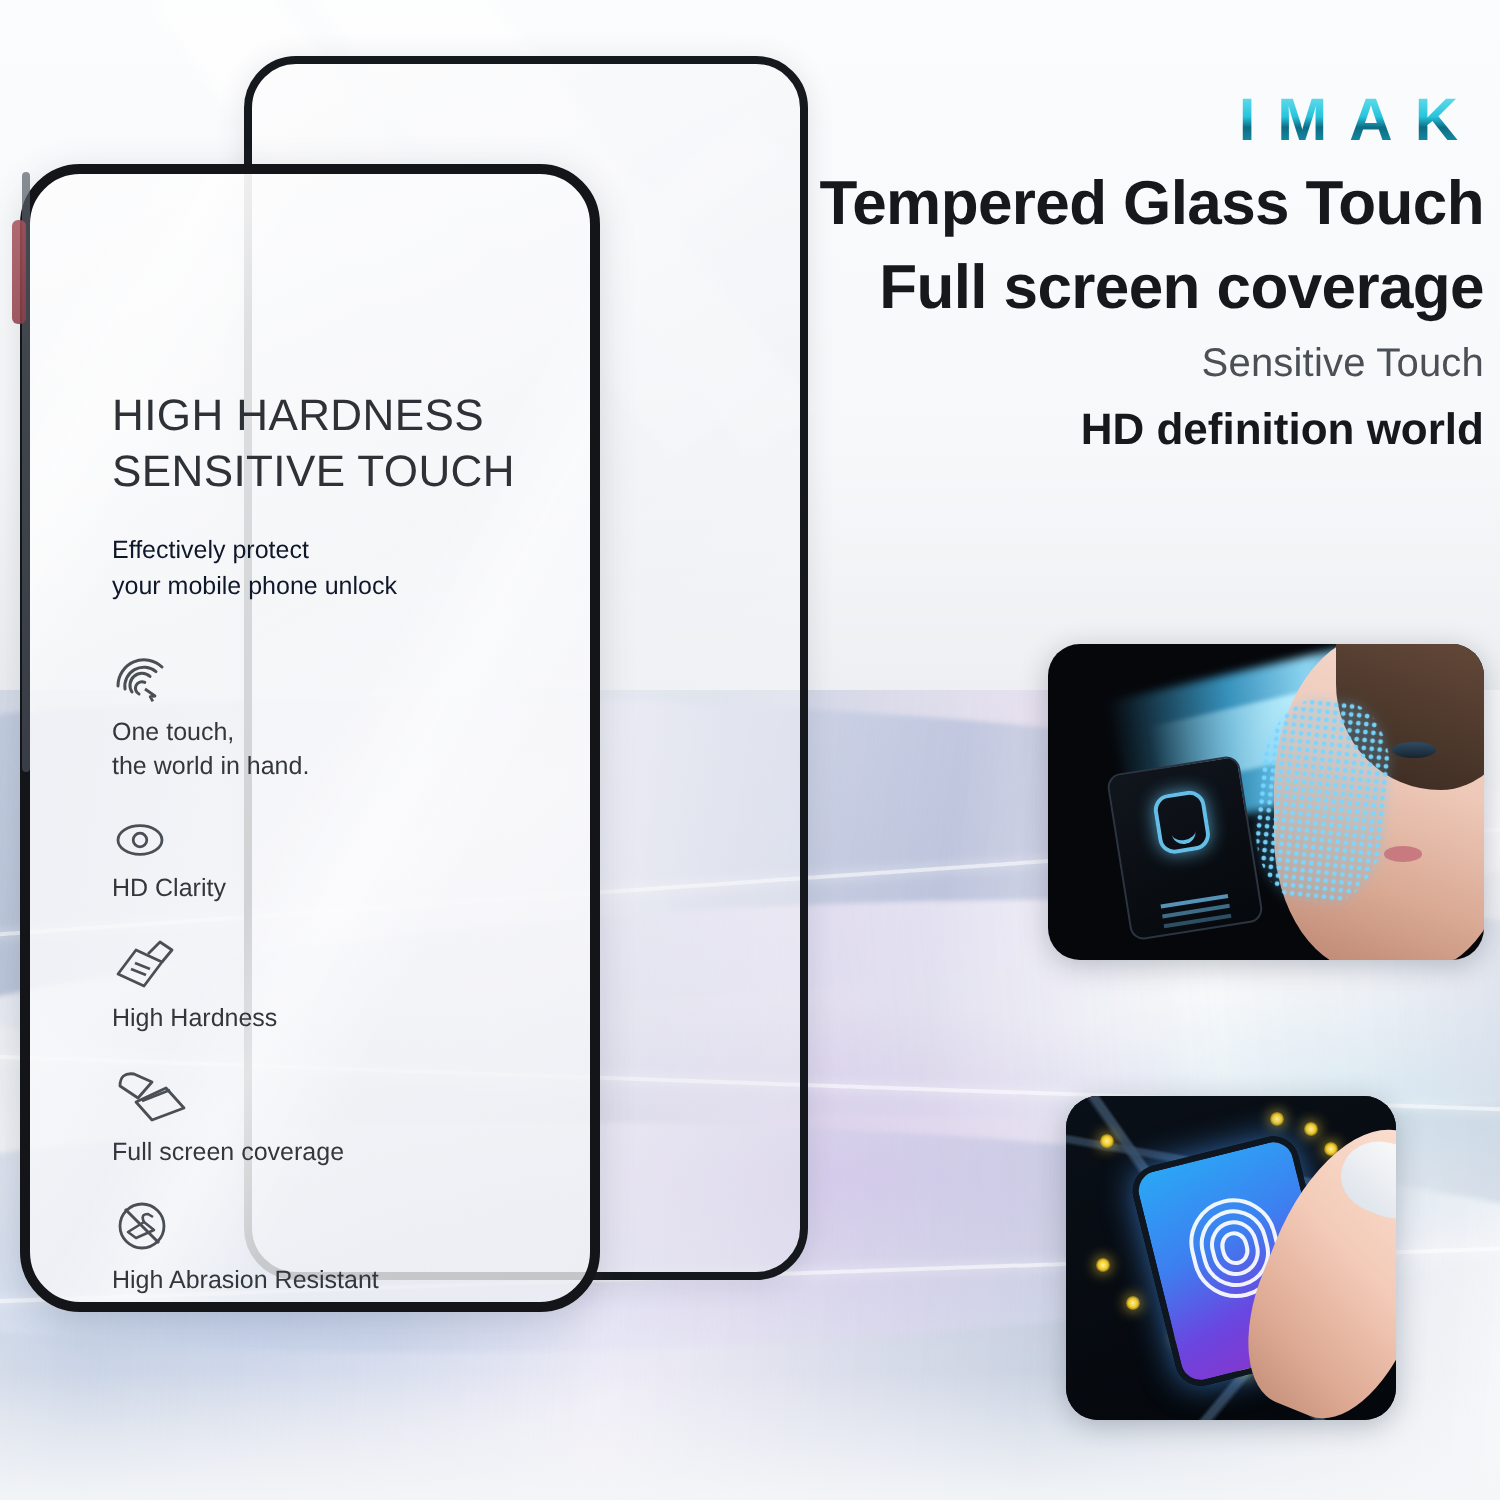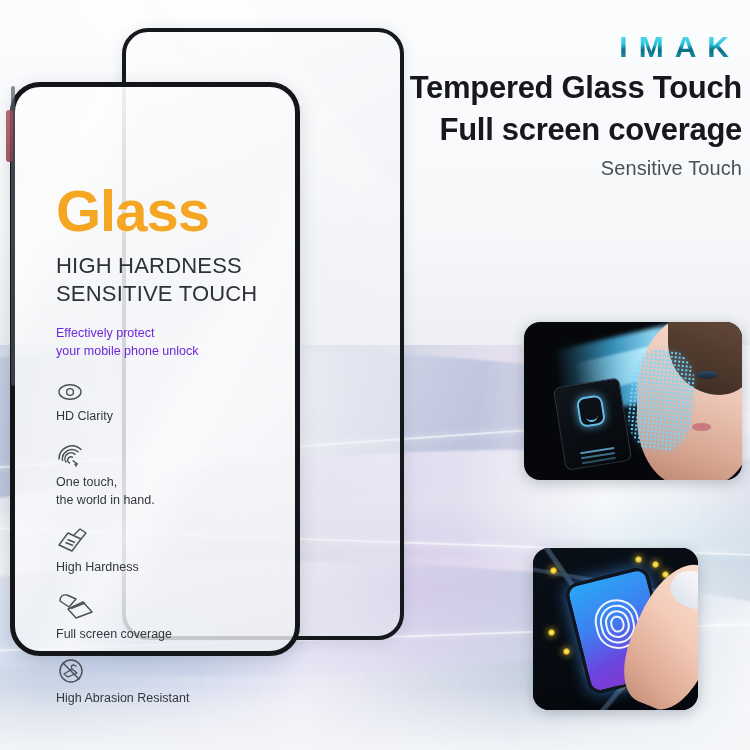--- a/index.html
+++ b/index.html
@@ -64,30 +64,30 @@
     background:linear-gradient(180deg,#a6515a,#8d3f48);opacity:.85;}
   .side-rail{position:absolute;left:11px;top:86px;width:4px;height:300px;border-radius:3px;
     background:linear-gradient(180deg,rgba(90,95,105,.7),rgba(60,65,75,.9));}
 
   
   .copy{position:absolute;left:56px;top:182px;width:250px;z-index:6;}
   .glass-title{font-size:58px;font-weight:bold;color:#f5a623;line-height:1;letter-spacing:-1px;
     text-shadow:0 1px 1px rgba(255,255,255,.6);}
   .feat-list{margin-top:12px;}
   .feat-line{font-size:22px;color:#2e3237;line-height:1.28;letter-spacing:.2px;}
-  .sub-note{margin-top:16px;font-size:12.5px;color:#6d28d9;line-height:1.45;}
+  .sub-note{margin-top:16px;font-size:12.5px;color:#0f172a;line-height:1.45;}
 
   .icon-row{margin-top:20px;}
   .icon-block{margin-bottom:16px;}
   .icon-block.tight{margin-bottom:14px;}
   .ico{display:block;}
   .icon-caption{font-size:12.5px;color:#33373c;line-height:1.42;margin-top:5px;}
 
   
-  .right{position:absolute;right:8px;top:30px;width:420px;text-align:right;z-index:6;}
+  .right{position:absolute;right:8px;top:44px;width:420px;text-align:right;z-index:6;}
   .brand{font-size:30px;letter-spacing:11px;font-weight:600;
     background:linear-gradient(180deg,#7fe6f2 0%,#27c4dd 42%,#0d6d84 58%,#19a9c4 100%);
     -webkit-background-clip:text;background-clip:text;color:transparent;
     padding-right:2px;}
   .h1{font-size:31px;font-weight:bold;color:#16181b;line-height:1.15;margin-top:6px;letter-spacing:-.3px;}
   .h2{font-size:20px;color:#4b5056;margin-top:10px;letter-spacing:.1px;}
   .h3{font-size:22px;font-weight:bold;color:#16181b;margin-top:8px;}
 
   .sec-title{position:absolute;font-size:21px;font-weight:bold;color:#24282d;letter-spacing:-.2px;z-index:6;
     text-shadow:0 1px 2px rgba(255,255,255,.55);}
@@ -174,59 +174,58 @@
   <div class="reflect" style="left:236px;top:-60px;width:70px;height:300px;"></div>
   <div class="reflect" style="left:300px;top:10px;width:40px;height:230px;"></div>
   <div class="reflect" style="left:196px;top:120px;width:210px;height:26px;transform:rotate(-38deg)"></div>
 
   <div class="panel panel-back"></div>
   <div class="panel panel-front"></div>
   <div class="side-rail"></div>
   <div class="side-btn"></div>
 
   <div class="copy">
-    <div class="glass-title">Glass</div>
 
     <div class="feat-list">
       <div class="feat-line">HIGH HARDNESS</div>
       <div class="feat-line">SENSITIVE TOUCH</div>
     </div>
 
     <div class="sub-note">
       <div>Effectively protect</div>
       <div>your mobile phone unlock</div>
     </div>
 
     <div class="icon-row">
-
-      <div class="icon-block tight">
-        <svg class="ico" width="28" height="22" viewBox="0 0 28 22">
-          <ellipse cx="14" cy="11" rx="11" ry="7.2" fill="none" stroke="#4a4f55" stroke-width="1.4"></ellipse>
-          <circle cx="14" cy="11" r="3.4" fill="none" stroke="#4a4f55" stroke-width="1.4"></circle>
-        </svg>
-        <div class="icon-caption">HD Clarity</div>
-      </div>
 
       <div class="icon-block">
         <svg class="ico" width="30" height="30" viewBox="0 0 30 30">
           <g fill="none" stroke="#4a4f55" stroke-width="1.5" stroke-linecap="round">
             <path d="M3 20 A13 13 0 0 1 25 10.5"></path>
             <path d="M6.5 21.5 A9.5 9.5 0 0 1 22 12.8"></path>
             <path d="M10 23 A6 6 0 0 1 19 15.2"></path>
             <path d="M13.5 24 A2.6 2.6 0 0 1 16.4 18.2"></path>
           </g>
           <path d="M16.5 21.5 l5 3.5 l-2.4 .3 l1.3 2.4" fill="none" stroke="#4a4f55" stroke-width="1.4" stroke-linejoin="round"></path>
         </svg>
         <div class="icon-caption">
           <div>One touch,</div>
           <div>the world in hand.</div>
         </div>
       </div>
 
       <div class="icon-block tight">
+        <svg class="ico" width="28" height="22" viewBox="0 0 28 22">
+          <ellipse cx="14" cy="11" rx="11" ry="7.2" fill="none" stroke="#4a4f55" stroke-width="1.4"></ellipse>
+          <circle cx="14" cy="11" r="3.4" fill="none" stroke="#4a4f55" stroke-width="1.4"></circle>
+        </svg>
+        <div class="icon-caption">HD Clarity</div>
+      </div>
+
+      <div class="icon-block tight">
         <svg class="ico" width="34" height="28" viewBox="0 0 34 28">
           <g fill="none" stroke="#4a4f55" stroke-width="1.4" stroke-linejoin="round">
             <path d="M3 19 L12 7 L25 13 L16 25 Z"></path>
             <path d="M18 9 L24 3 L30 7 L25 13"></path>
             <path d="M9.5 16.5 L17 19.5"></path>
             <path d="M11.5 13.5 L19 16.5"></path>
           </g>
         </svg>
         <div class="icon-caption">High Hardness</div>
       </div>
@@ -255,20 +254,21 @@
       </div>
 
     </div>
   </div>
 
   <div class="right">
     <div class="brand">IMAK</div>
     <div class="h1">Tempered Glass Touch</div>
     <div class="h1">Full screen coverage</div>
     <div class="h2">Sensitive Touch</div>
+    <div class="h3">HD definition world</div>
   </div>
 
 
   <div class="inset" id="face-inset">
     <div class="face-beam"></div>
     <div class="face-beam2"></div>
     <div class="face-head"></div>
     <div class="face-hair"></div>
     <div class="face-eye"></div>
     <div class="face-lip"></div>

